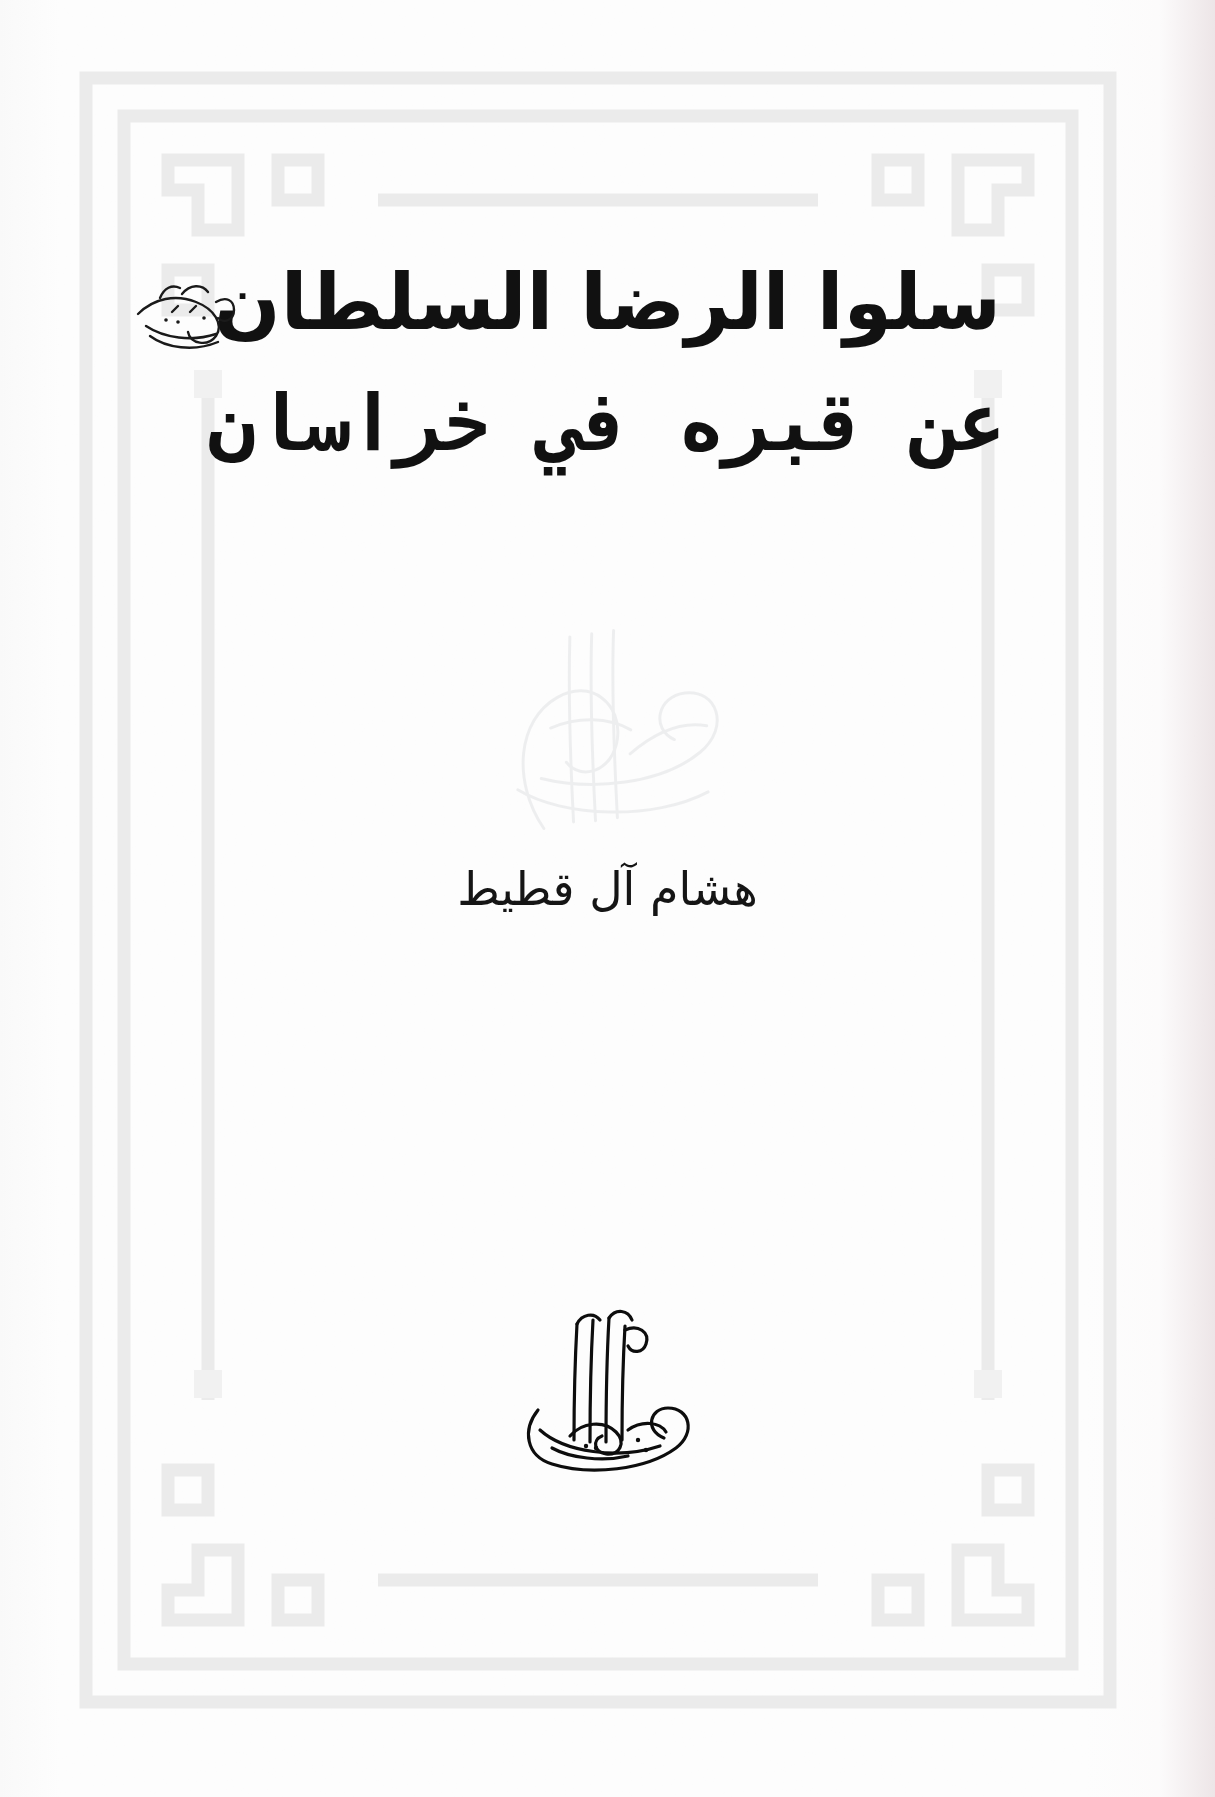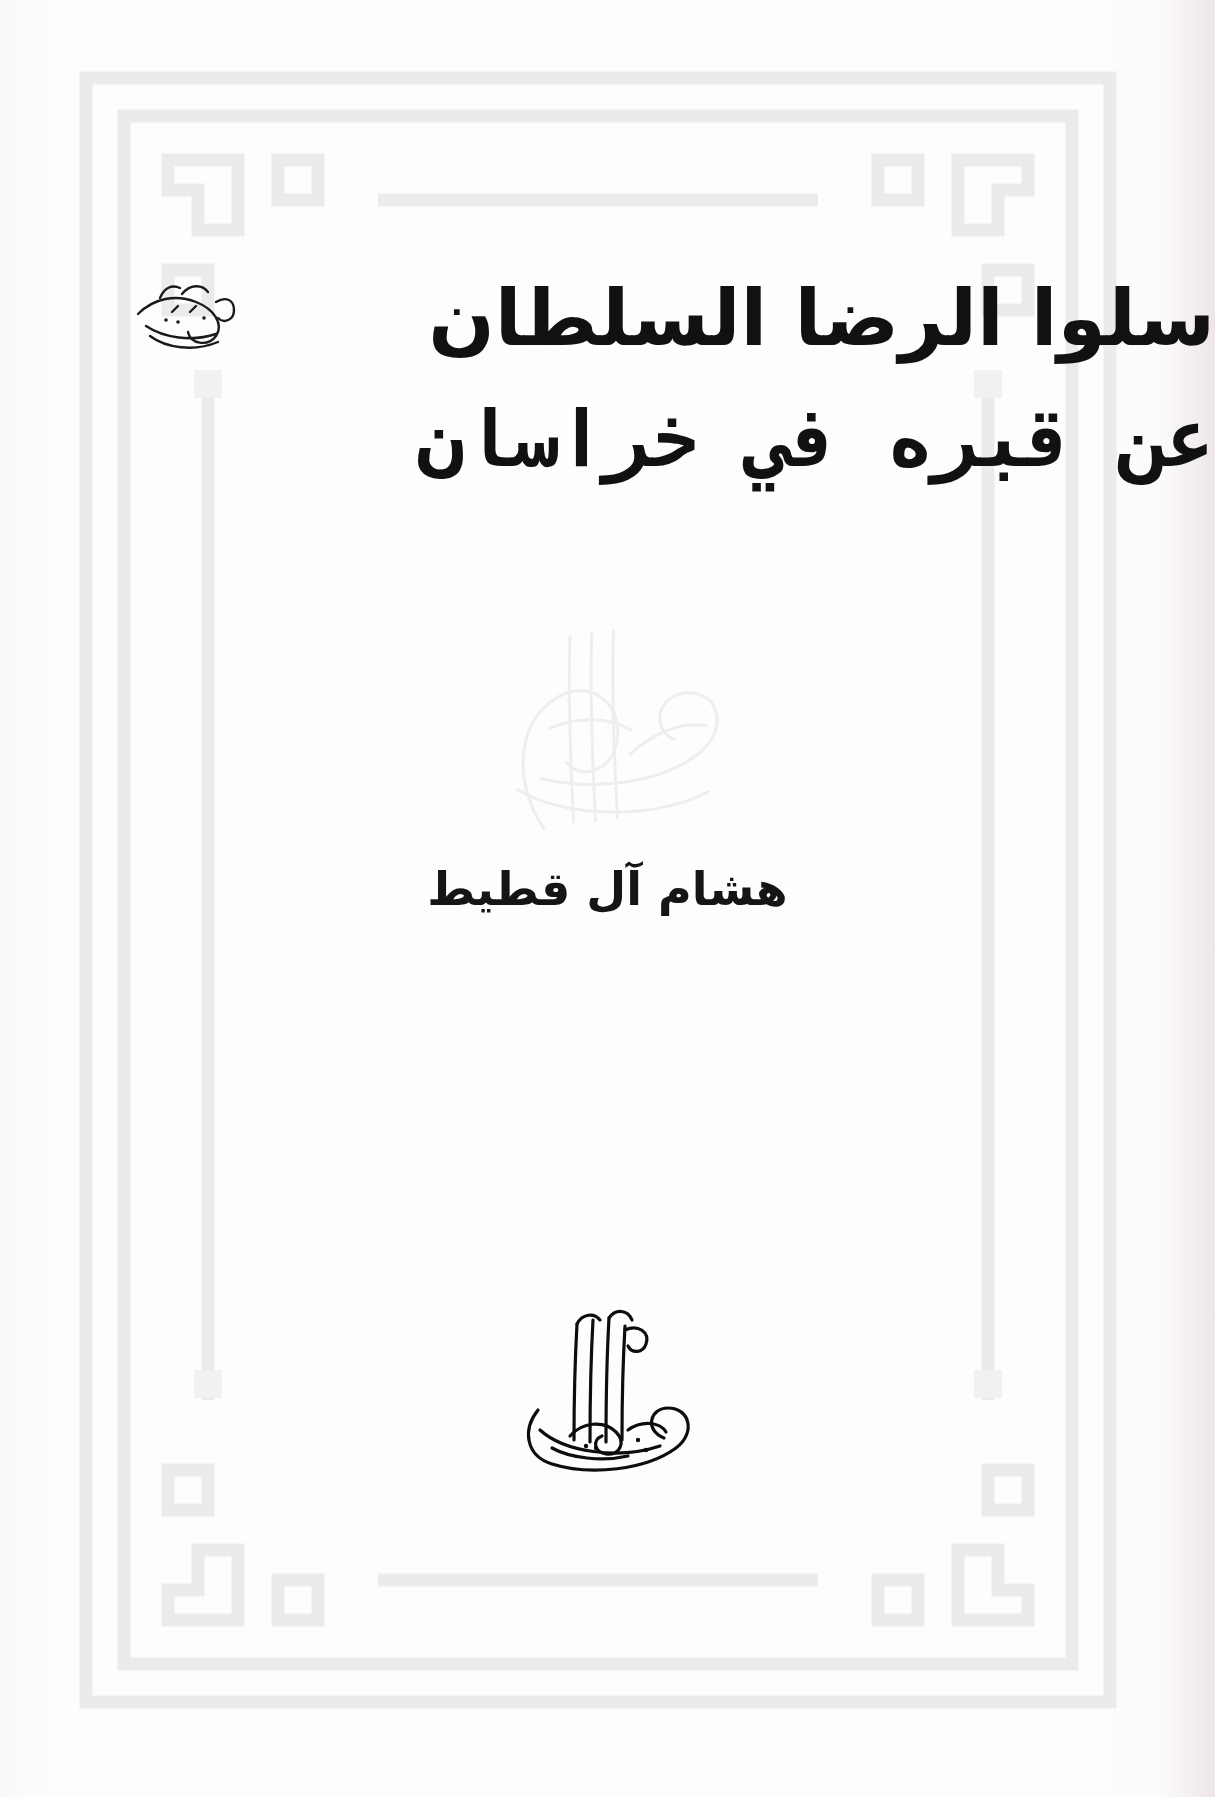--- a/index.html
+++ b/index.html
@@ -40,23 +40,24 @@
     top: 70px;
     width: 1040px;
     height: 1640px;
     pointer-events: none;
   }
   .ornament-frame svg { display: block; }
 
   
   .title-block {
     position: absolute;
-    top: 266px;
+    top: 250px;
     left: 0;
     right: 0;
+    text-align: center;
   }
   .title-line {
     font-family: "DejaVu Sans", sans-serif;
     font-weight: bold;
     color: #111111;
     line-height: 1.35;
     letter-spacing: 0px;
     direction: rtl;
   }
   .title-line-1 {
@@ -82,21 +83,21 @@
   }
 
   
   .author {
     position: absolute;
     top: 862px;
     left: 0;
     right: 0;
     text-align: center;
     font-family: "DejaVu Sans", sans-serif;
-    font-weight: bold;
+    font-weight: normal;
     font-size: 46px;
     color: #151515;
     direction: rtl;
   }
 
   
   .tughra-watermark {
     position: absolute;
     top: 575px;
     left: 50%;

